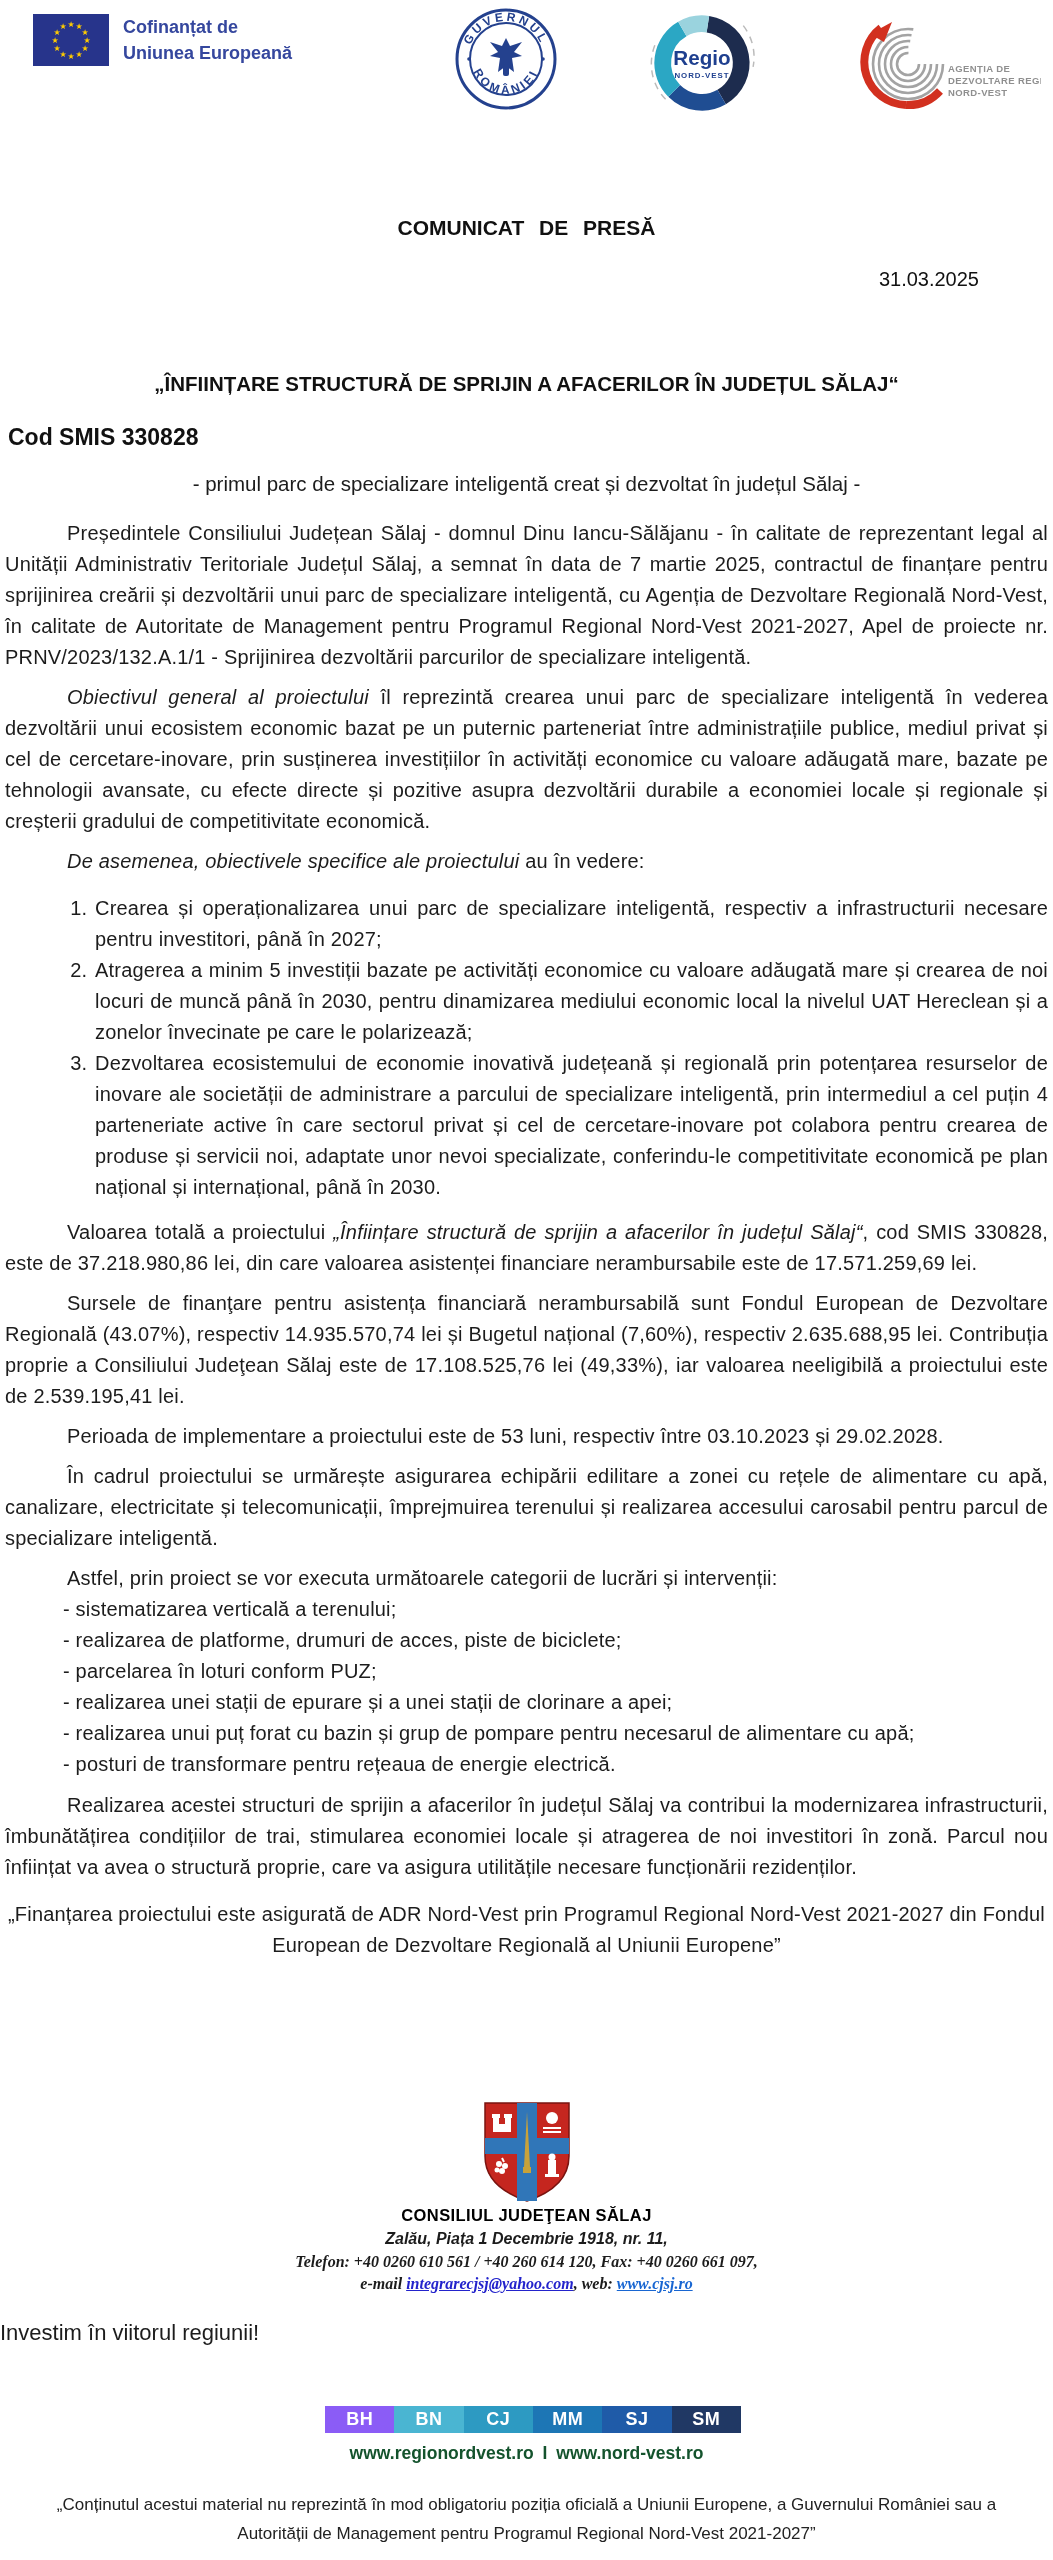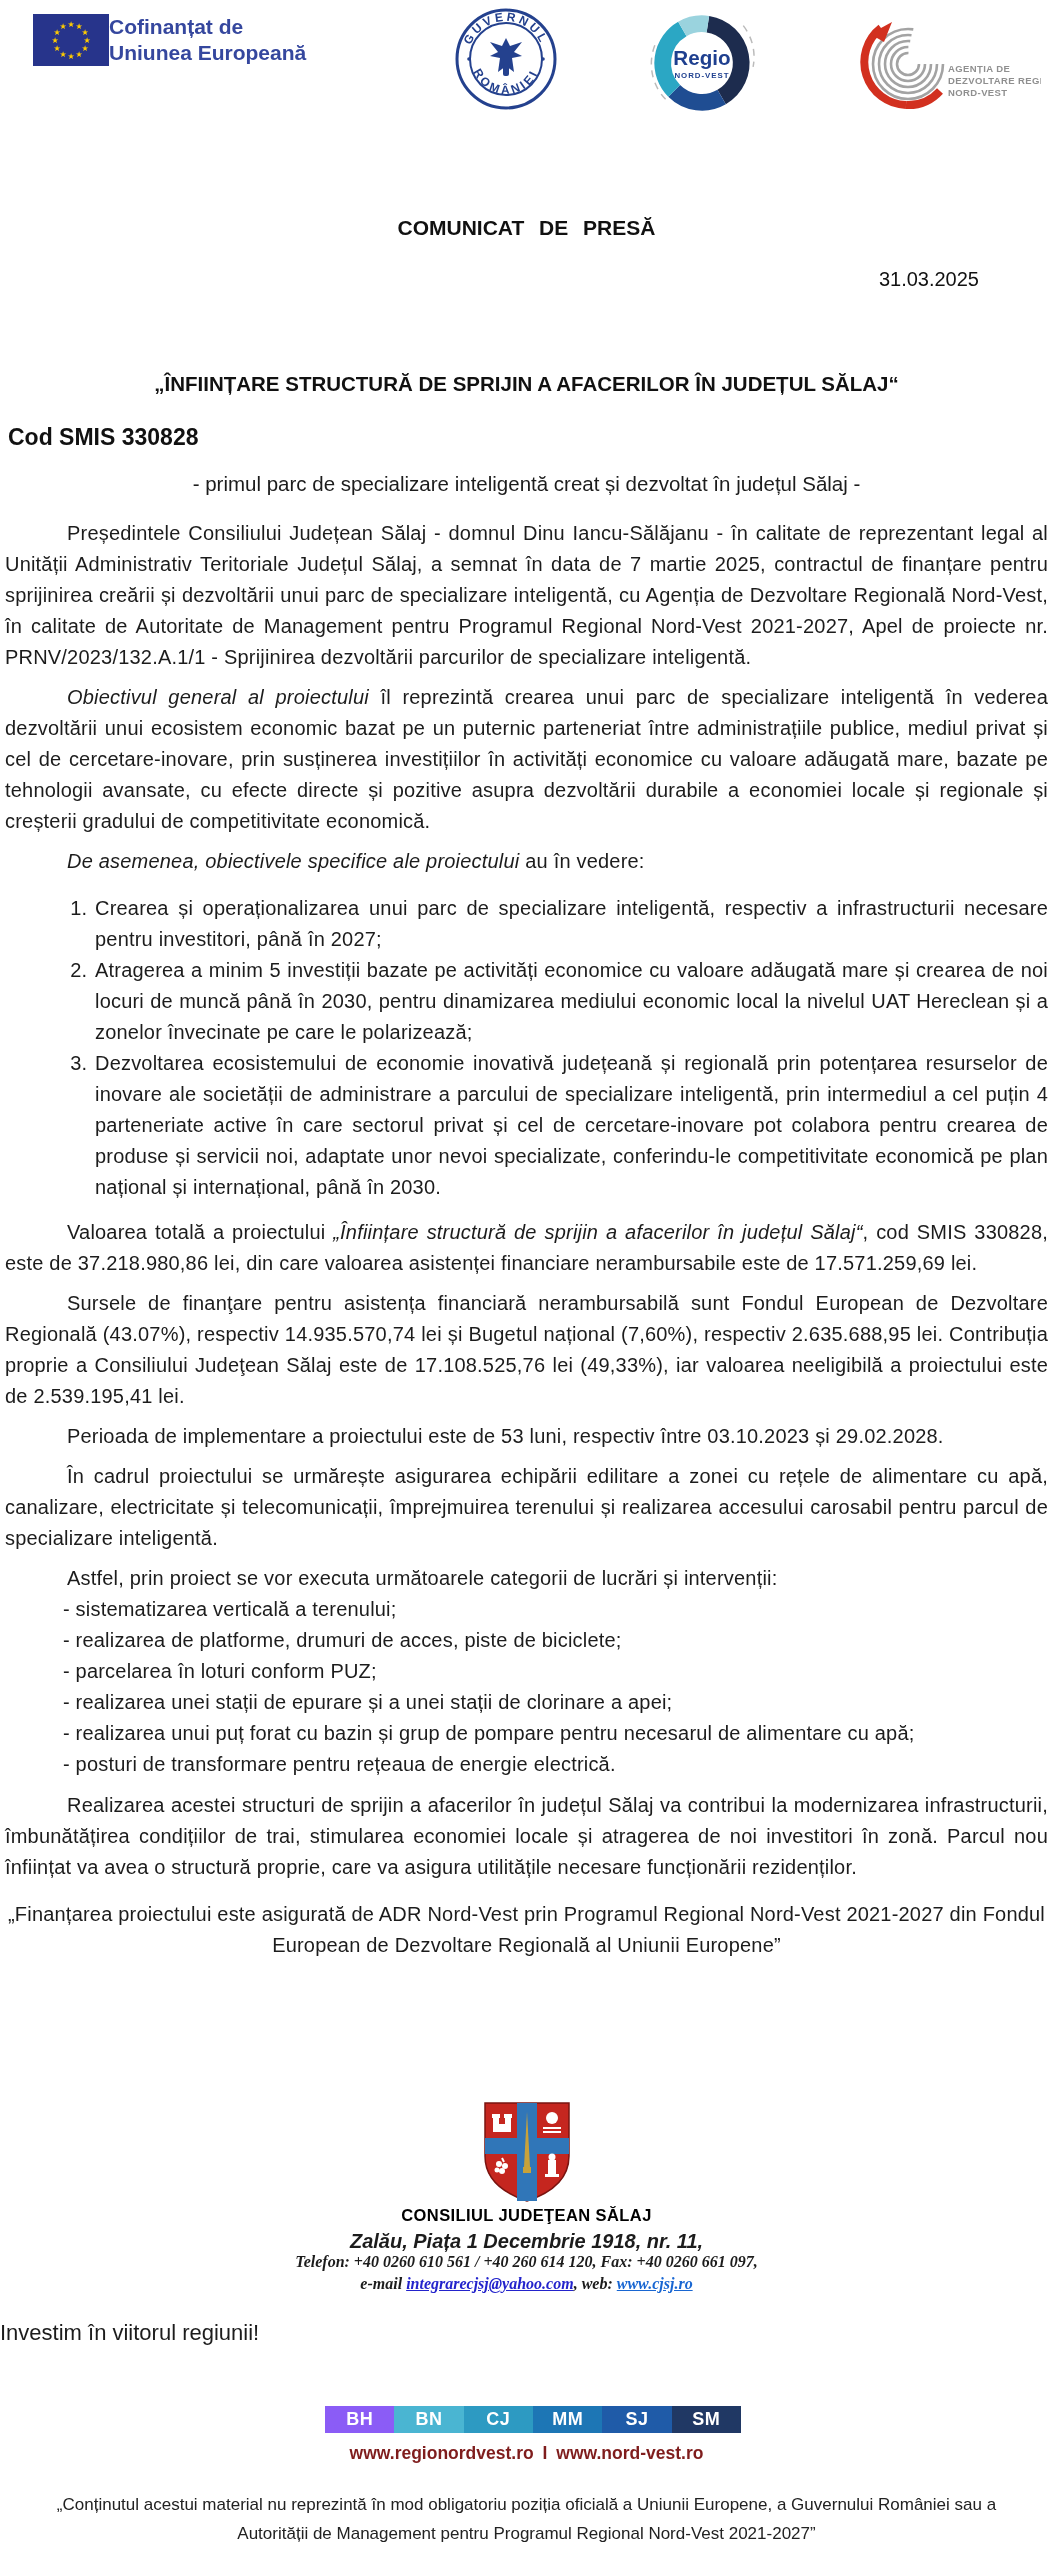--- a/index.html
+++ b/index.html
@@ -3,21 +3,21 @@
 <meta charset="utf-8">
 <style>
   html,body{margin:0;padding:0;}
   body{width:1053px;height:2560px;background:#ffffff;position:relative;overflow:hidden;
        font-family:"Liberation Sans",sans-serif;color:#1c1c1c;}
   .page{position:relative;width:1053px;height:2560px;}
 
   
   .logos-row{position:absolute;top:6px;left:0;width:100%;height:104px;}
   .eu-logo{position:absolute;left:33px;top:8px;display:flex;align-items:center;}
-  .eu-text{font-weight:bold;color:#35479e;font-size:21px;line-height:26px;}
+  .eu-text{margin-left:14px;font-weight:bold;color:#35479e;font-size:18px;line-height:26px;}
   .gov-seal{position:absolute;left:455px;top:2px;}
   .regio-logo{position:absolute;left:645px;top:0px;}
   .adr-logo{position:absolute;left:836px;top:2px;}
 
   
   .kicker{position:absolute;top:216px;left:0;width:100%;text-align:center;
           font-weight:bold;font-size:21px;word-spacing:9px;color:#111;}
   .date-line{position:absolute;top:268px;right:74px;font-size:20px;color:#111;}
   .doc-title{position:absolute;top:372px;left:0;width:100%;text-align:center;
              font-weight:bold;font-size:20.5px;color:#111;}
@@ -35,34 +35,34 @@
   ol.objectives li{text-align:justify;margin:0;padding-left:2px;}
   .works{margin:0 0 10px 0;}
   .work-line{padding-left:58px;text-align:left;}
   p.quote{text-align:center;text-indent:0;margin-top:16px;}
 
   
   .crest{position:absolute;top:2100px;left:50%;transform:translateX(-50%);}
   .council{position:absolute;top:2206px;left:0;width:100%;text-align:center;
            font-weight:bold;font-size:16.5px;letter-spacing:0.4px;color:#000000;}
   .address{position:absolute;top:2230px;left:0;width:100%;text-align:center;
-           font-weight:bold;font-style:italic;font-size:20px;}
+           font-weight:bold;font-style:italic;font-size:16px;}
   .phone{position:absolute;top:2253px;left:0;width:100%;text-align:center;
          font-family:"Liberation Serif",serif;font-weight:bold;font-style:italic;font-size:16px;}
   .email-line{position:absolute;top:2275px;left:0;width:100%;text-align:center;
          font-family:"Liberation Serif",serif;font-weight:bold;font-style:italic;font-size:16px;}
   .email-line a{cursor:pointer;}
   .link-email{color:#2323cc;text-decoration:underline;}
   .link-web{color:#1866d2;text-decoration:underline;}
   .slogan{position:absolute;top:2320px;left:0;width:100%;text-align:left;font-size:22px;}
   .county-band{position:absolute;top:2406px;left:325px;width:416px;height:27px;display:flex;}
   .county-band .cell{flex:1;display:flex;align-items:center;justify-content:center;
                      color:#ffffff;font-weight:bold;font-size:18px;letter-spacing:0.5px;}
   .websites{position:absolute;top:2443px;left:0;width:100%;text-align:center;
-            font-weight:bold;font-size:17.5px;color:#7f1d1d;word-spacing:4px;}
+            font-weight:bold;font-size:17.5px;color:#14532d;word-spacing:4px;}
   .disclaimer{position:absolute;top:2490px;left:38px;width:977px;text-align:center;
               font-size:17px;line-height:29px;color:#222;}
 </style>
 </head>
 <body>
 
 <div class="page">
 
   <div class="logos-row">
 

